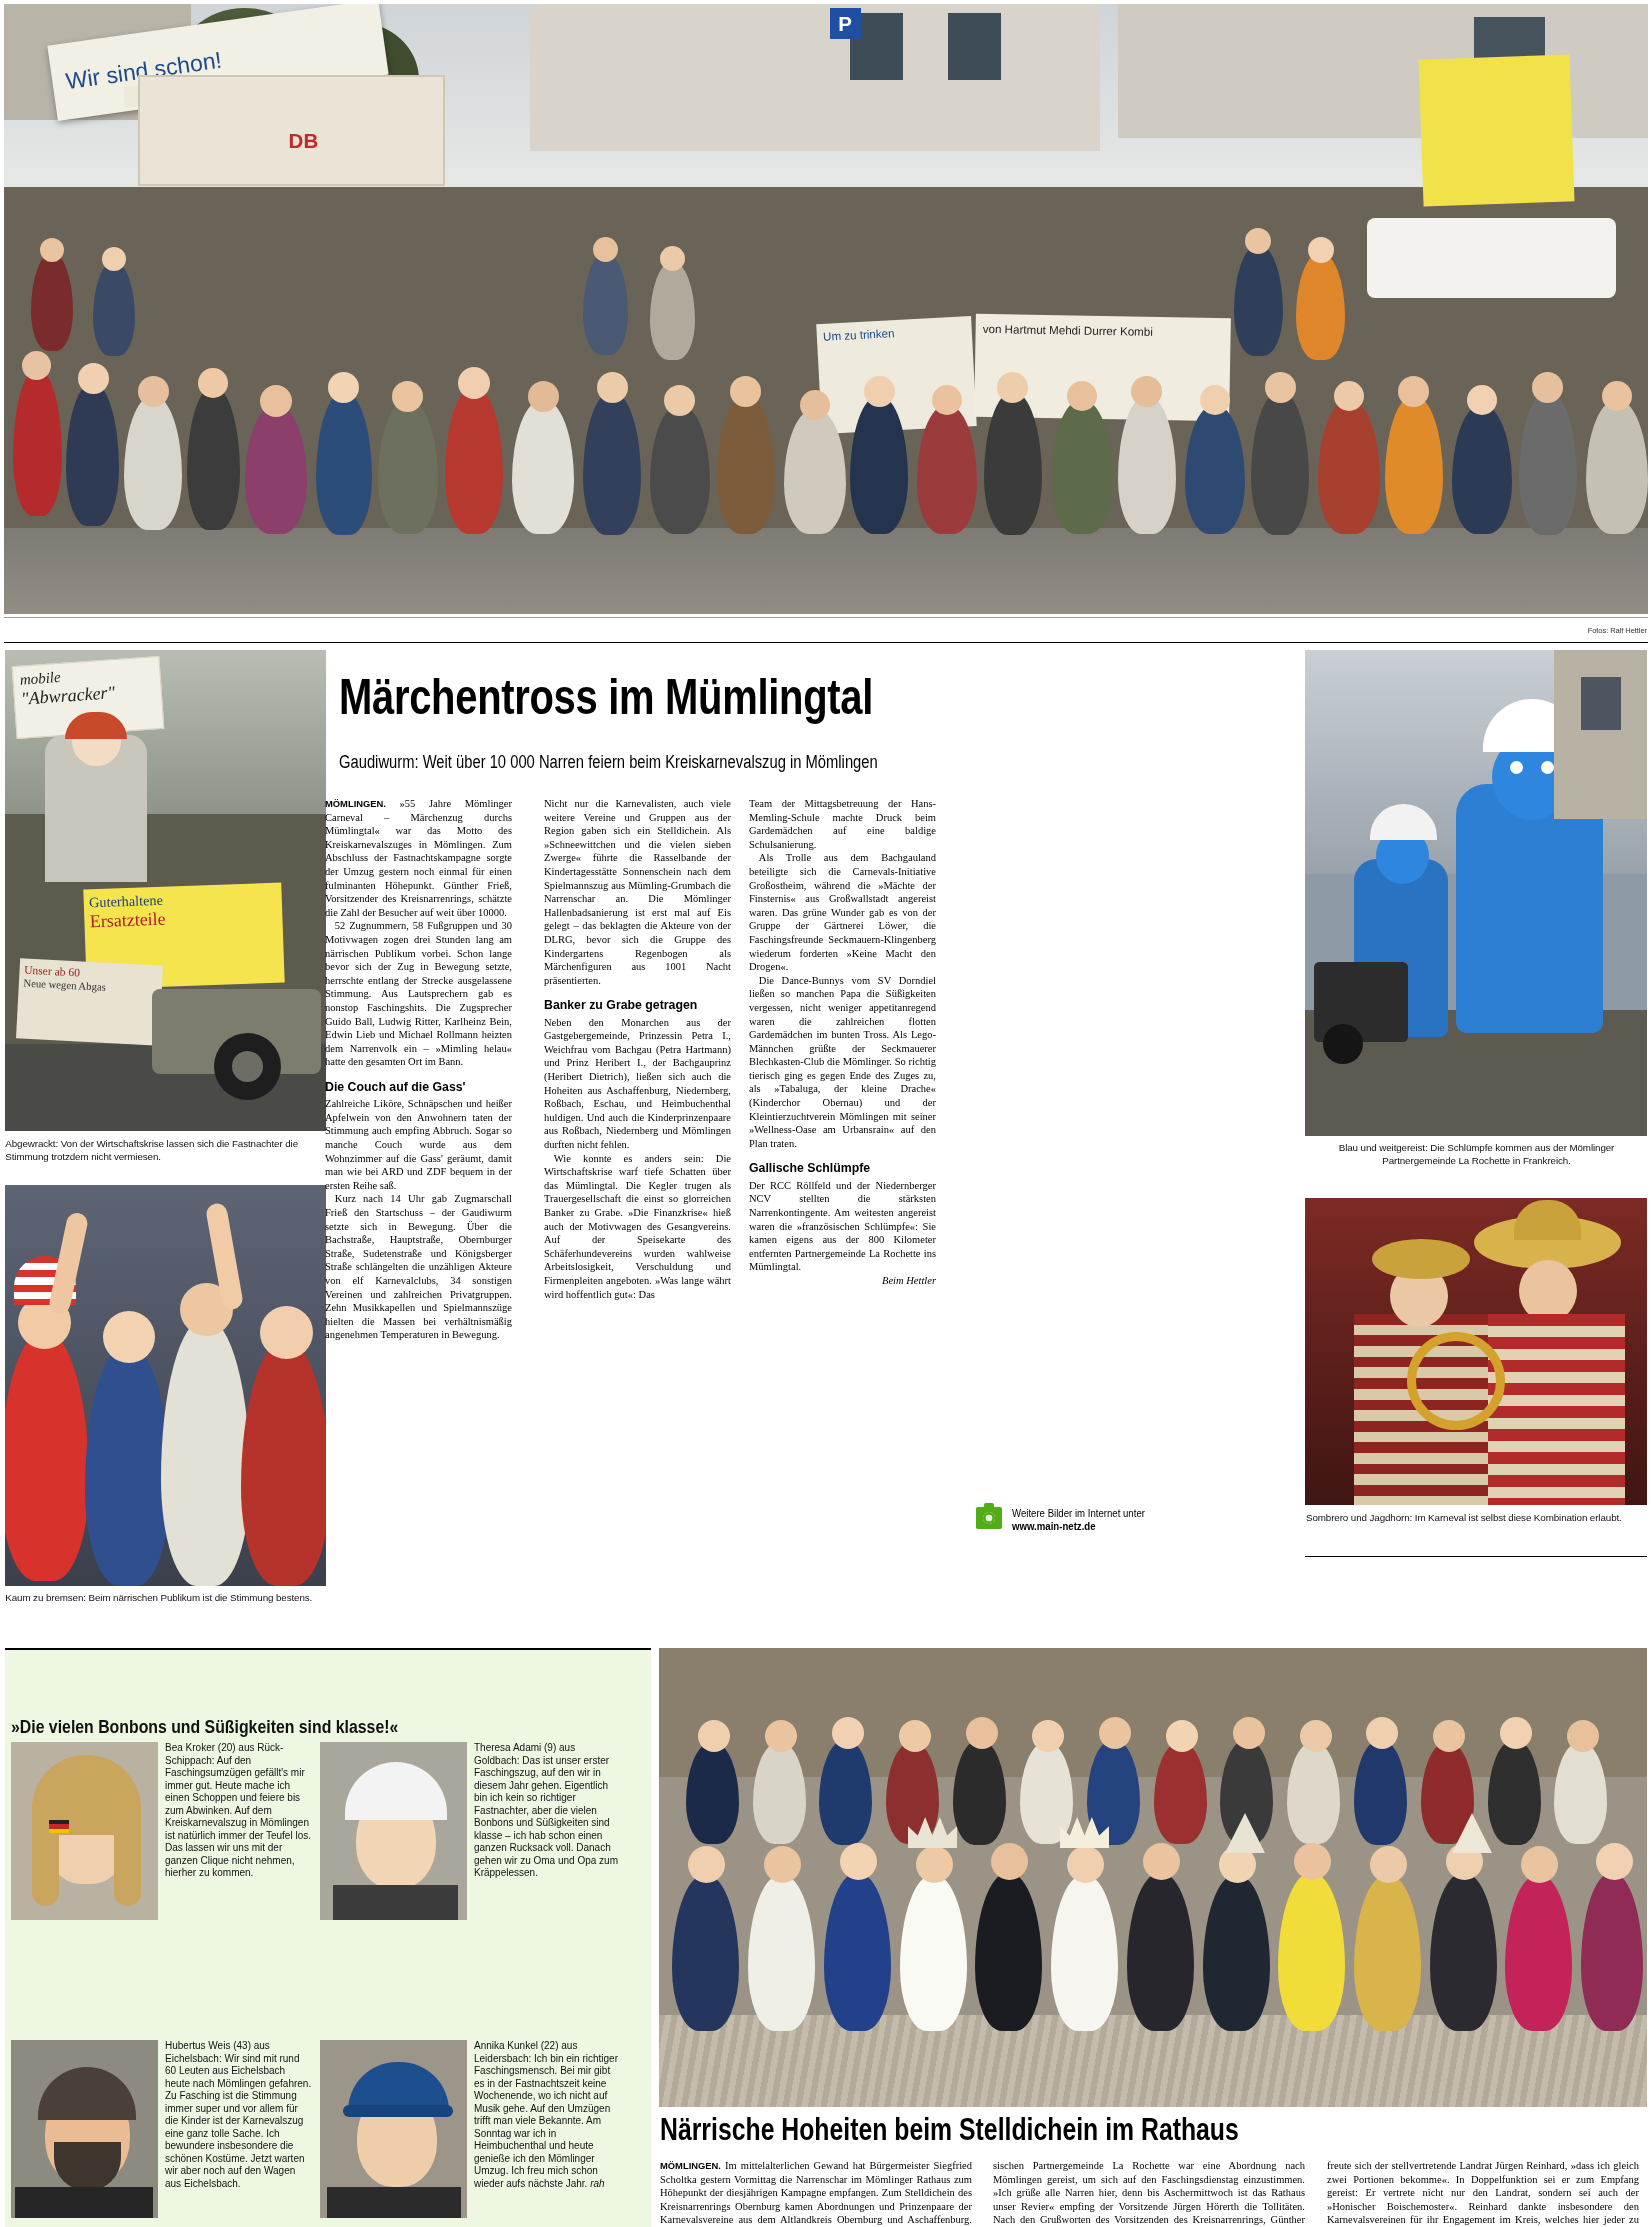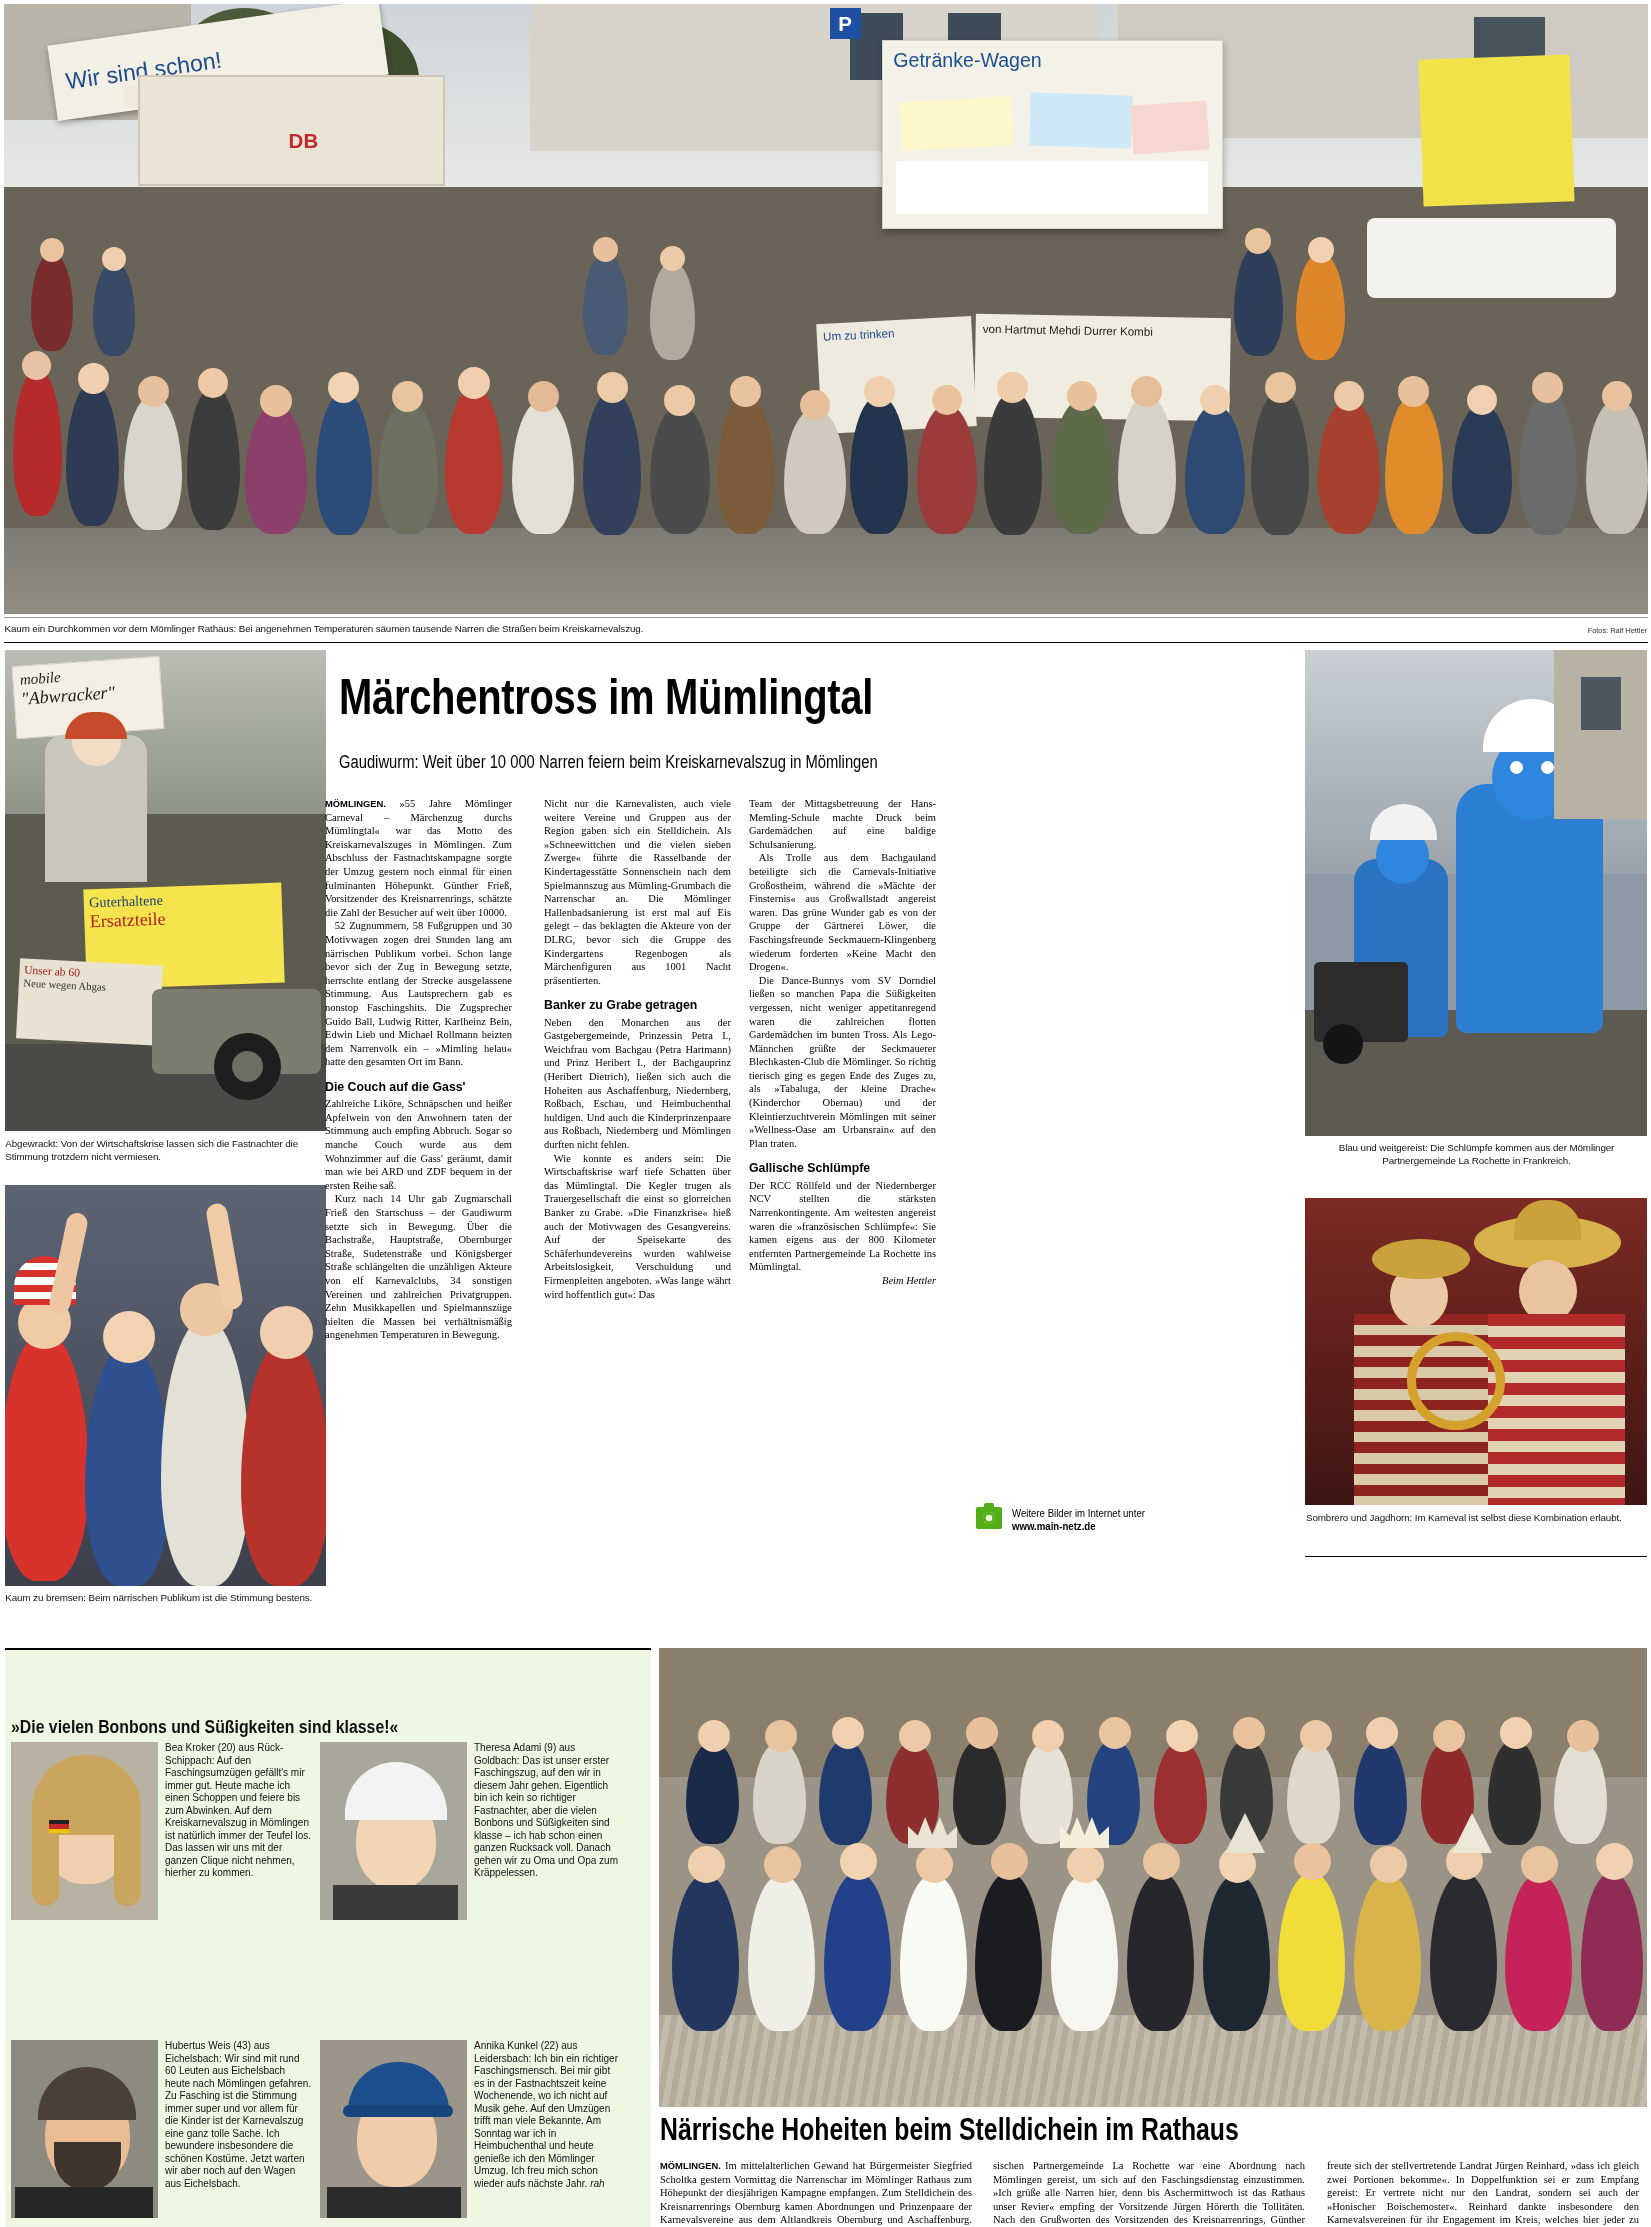--- a/index.html
+++ b/index.html
@@ -118,28 +118,20 @@
       <span style="font-family:'Liberation Sans',sans-serif;font-size:10.7px;color:#333;">NCE HAUSEN</span>
     </div>
 
     <div style="position:absolute;left:134px;top:71px;width:303px;height:107px;background:#e9e4d6;
                 border:2.2px solid #cfc7b3;"></div>
     <div style="position:absolute;left:285px;top:125px;font-family:'Liberation Sans',sans-serif;
                 font-weight:bold;font-size:20.5px;color:#c02a2a;">
       <span>DB</span>
     </div>
 
-    <div style="position:absolute;left:878px;top:36px;width:339px;height:187px;background:#f4f2e8;
-                border:1.8px solid #d8d3c3;box-shadow:0 3.6px 8px rgba(0,0,0,.3);">
-      <div style="padding:8px 10.7px;font-family:'Liberation Sans',sans-serif;font-size:19.6px;color:#1c4f8f;">Getränke-Wagen</div>
-      <div style="position:absolute;left:18px;top:58px;width:111px;height:49px;background:#fdf8c9;transform:rotate(-3deg);"></div>
-      <div style="position:absolute;left:147px;top:53px;width:102px;height:53px;background:#cfe8f7;transform:rotate(2deg);"></div>
-      <div style="position:absolute;left:249px;top:62px;width:76px;height:49px;background:#f7d6cf;transform:rotate(-4deg);"></div>
-      <div style="position:absolute;left:13.4px;top:120px;width:312px;height:53px;background:#ffffff;"></div>
-    </div>
 
     <div style="position:absolute;left:815px;top:316px;width:143px;height:98px;background:#efeade;
                 transform:rotate(-3deg);padding:6.2px;">
       <span style="font-family:'Liberation Sans',sans-serif;font-size:11.6px;color:#1b4c8c;line-height:14.3px;">Um zu trinken</span>
     </div>
     <div style="position:absolute;left:971px;top:312px;width:241px;height:89px;background:#f1ece0;
                 transform:rotate(1deg);padding:7.1px;">
       <span style="font-family:'Liberation Sans',sans-serif;font-size:11.6px;color:#222;line-height:15px;">von Hartmut Mehdi Durrer Kombi</span>
     </div>
 
@@ -214,21 +206,20 @@
       <div class="head" style="left:656px;top:242px;width:25px;height:25px;background:#edcaa7;"></div>
       <div class="blob" style="left:1230px;top:241px;width:49px;height:111px;background:#2f3f5a;"></div>
       <div class="head" style="left:1241px;top:224px;width:26px;height:26px;background:#e9c49f;"></div>
       <div class="blob" style="left:1292px;top:249px;width:49px;height:107px;background:#e0862a;"></div>
       <div class="head" style="left:1304px;top:233px;width:26px;height:26px;background:#f1d1b1;"></div>
     </div>
   </div>
 
   <div class="hair" style="left:3.6px;top:617px;width:1644px;height:0.9px;"></div>
 
-  <div class="cap" style="position:absolute;left:4.5px;top:622px;width:1470px;">Kaum ein Durchkommen vor dem Mömlinger Rathaus: Bei angenehmen Temperaturen säumen tausende Narren die Straßen beim Kreiskarnevalszug.</div>
   <div class="cap credit" style="position:absolute;left:1461px;top:624px;width:186px;">Fotos: Ralf Hettler</div>
 
   <div class="rule" style="left:3.6px;top:642px;width:1644px;height:1.3px;"></div>
 
   <div class="photo" style="position:absolute;left:4.5px;top:650px;width:321px;height:481px;background:#5c5b4e;">
     <div style="position:absolute;left:0;top:0;width:100%;height:34%;background:linear-gradient(#b9bdb4,#8e9487);"></div>
     <div style="position:absolute;left:0;bottom:0;width:100%;height:18%;background:#4a4a46;"></div>
 
     <div style="position:absolute;left:9px;top:10.7px;width:134px;height:62px;background:#f2f0e6;
                 border:1.8px solid #d7d2c2;transform:rotate(-4deg);padding:4.5px 6.2px;">

